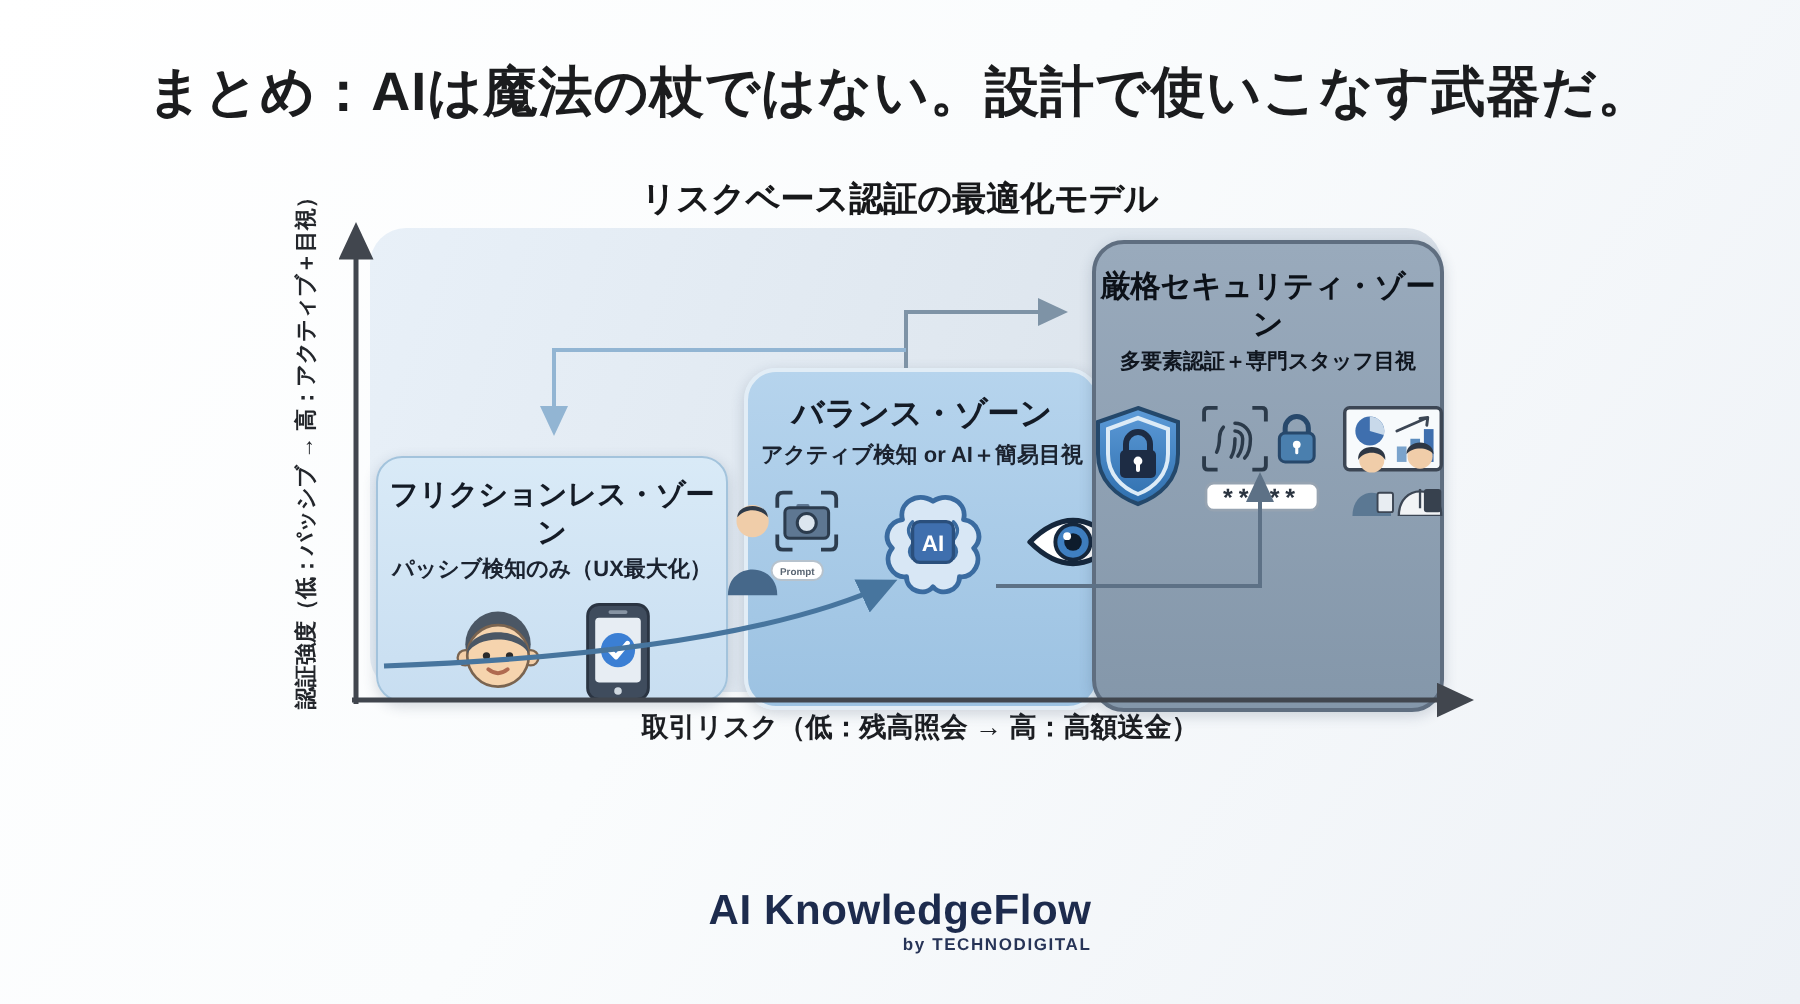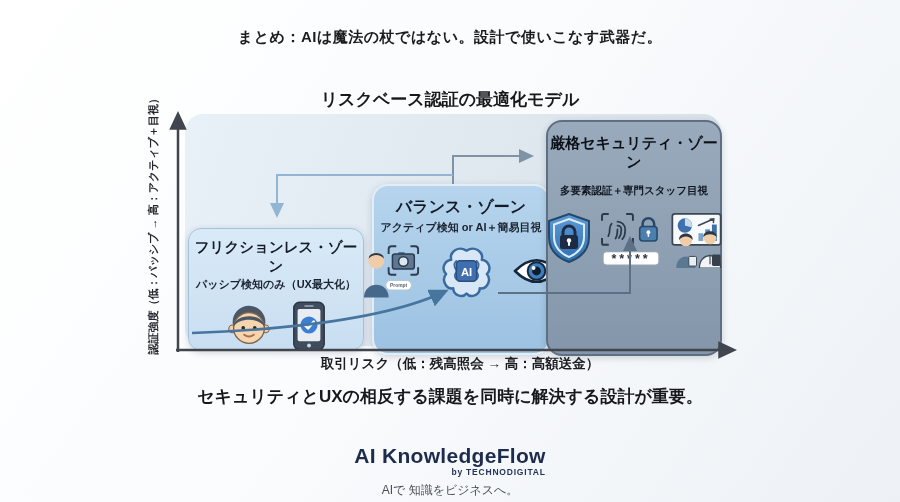--- a/index.html
+++ b/index.html
@@ -6,21 +6,21 @@
   body{
     width:900px;height:502px;overflow:hidden;
     font-family:"Liberation Sans","DejaVu Sans",sans-serif;
     background:linear-gradient(125deg,#ffffff 0%,#fafcfd 45%,#edf1f6 100%);
     position:relative;
   }
   .abs{position:absolute;}
   
   .main-title{
     top:28px;left:0;width:900px;text-align:center;
-    font-size:15px;font-weight:bold;color:#1b1c1e;letter-spacing:.5px;
+    font-size:27px;font-weight:bold;color:#1b1c1e;letter-spacing:.5px;
   }
   .chart-title{
     top:88px;left:0;width:900px;text-align:center;
     font-size:17px;font-weight:bold;color:#17181a;
   }
   
   .plot-bg{
     left:185px;top:114px;width:536px;height:232px;border-radius:18px;
     background:linear-gradient(110deg,#e8f0f8 0%,#dfe7ef 55%,#d7dee6 100%);
   }
@@ -52,21 +52,21 @@
     border:2px solid #e2edf6;
   }
   .zone2 .zone-title{font-size:16px;}
   .zone2 .zone-sub{font-size:11px;margin-top:2px;}
   .zone3{
     left:546px;top:120px;width:172px;height:220px;padding-top:12px;
     background:linear-gradient(180deg,#99aabc 0%,#8497aa 100%);
     border:2px solid #5f6e80;
   }
   .zone3 .zone-title{font-size:15px;color:#0c1118;}
-  .zone3 .zone-sub{font-size:10.5px;color:#10161f;margin-top:12px;}
+  .zone3 .zone-sub{font-size:10.5px;color:#10161f;margin-top:2px;}
   .icon-row{display:flex;justify-content:center;align-items:center;}
   .zone1 .icon-row{gap:16px;margin-top:9px;}
   .zone2 .icon-row{gap:20px;margin-top:9px;}
   .zone3 .icon-row{gap:7px;margin-top:14px;align-items:flex-start;}
   svg{display:block;}
   .overlay{left:0;top:0;z-index:2;pointer-events:none;}
   
   .summary{
     top:384px;left:0;width:900px;text-align:center;
     font-size:17px;line-height:26px;font-weight:bold;color:#16181c;
@@ -240,22 +240,20 @@
   <g>
     <line x1="176" y1="350" x2="732" y2="350" stroke="#41464e" stroke-width="2.5" marker-end="url(#m-axis)"></line>
   </g>
   <polyline points="453,184 453,156 530,156" fill="none" stroke="#7e93a6" stroke-width="2" marker-end="url(#m-gray)"></polyline>
   <polyline points="453,175 277,175 277,214" fill="none" stroke="#92b5d3" stroke-width="2" marker-end="url(#m-blue)"></polyline>
   <path d="M192,333 C300,329 390,317 444,292" fill="none" stroke="#47759e" stroke-width="2.6" marker-end="url(#m-steel)"></path>
   <polyline points="498,293 630,293 630,240" fill="none" stroke="#5d7186" stroke-width="2" marker-end="url(#m-dark)"></polyline>
 </svg>
 
 <div class="abs summary">
-  <div>セキュリティとUXの相反する課題を同時に解決する設計が重要。</div>
 </div>
 
 <div class="abs footer">
   <span class="brand-wrap">
     <span class="brand">AI KnowledgeFlow</span>
     <span class="byline">by TECHNODIGITAL</span>
   </span>
-  <div class="tagline">AIで 知識をビジネスへ。</div>
 </div>
 
 </body></html>

